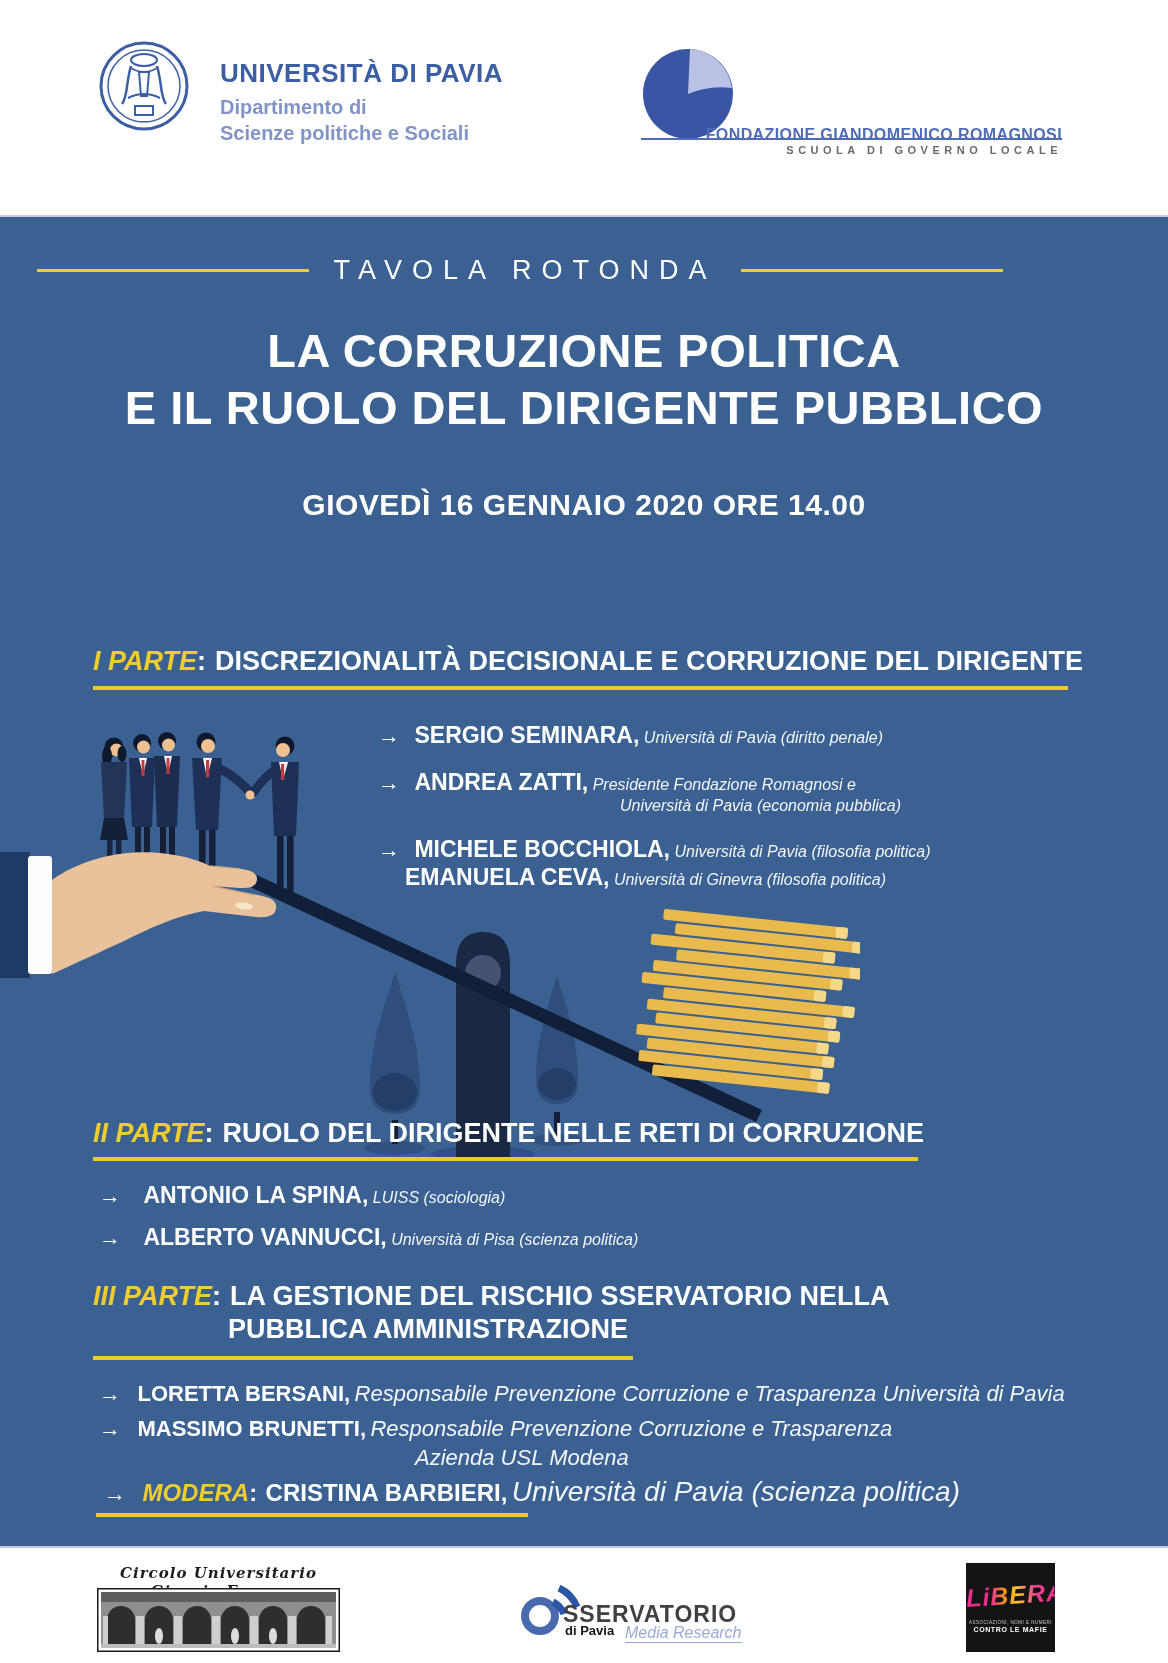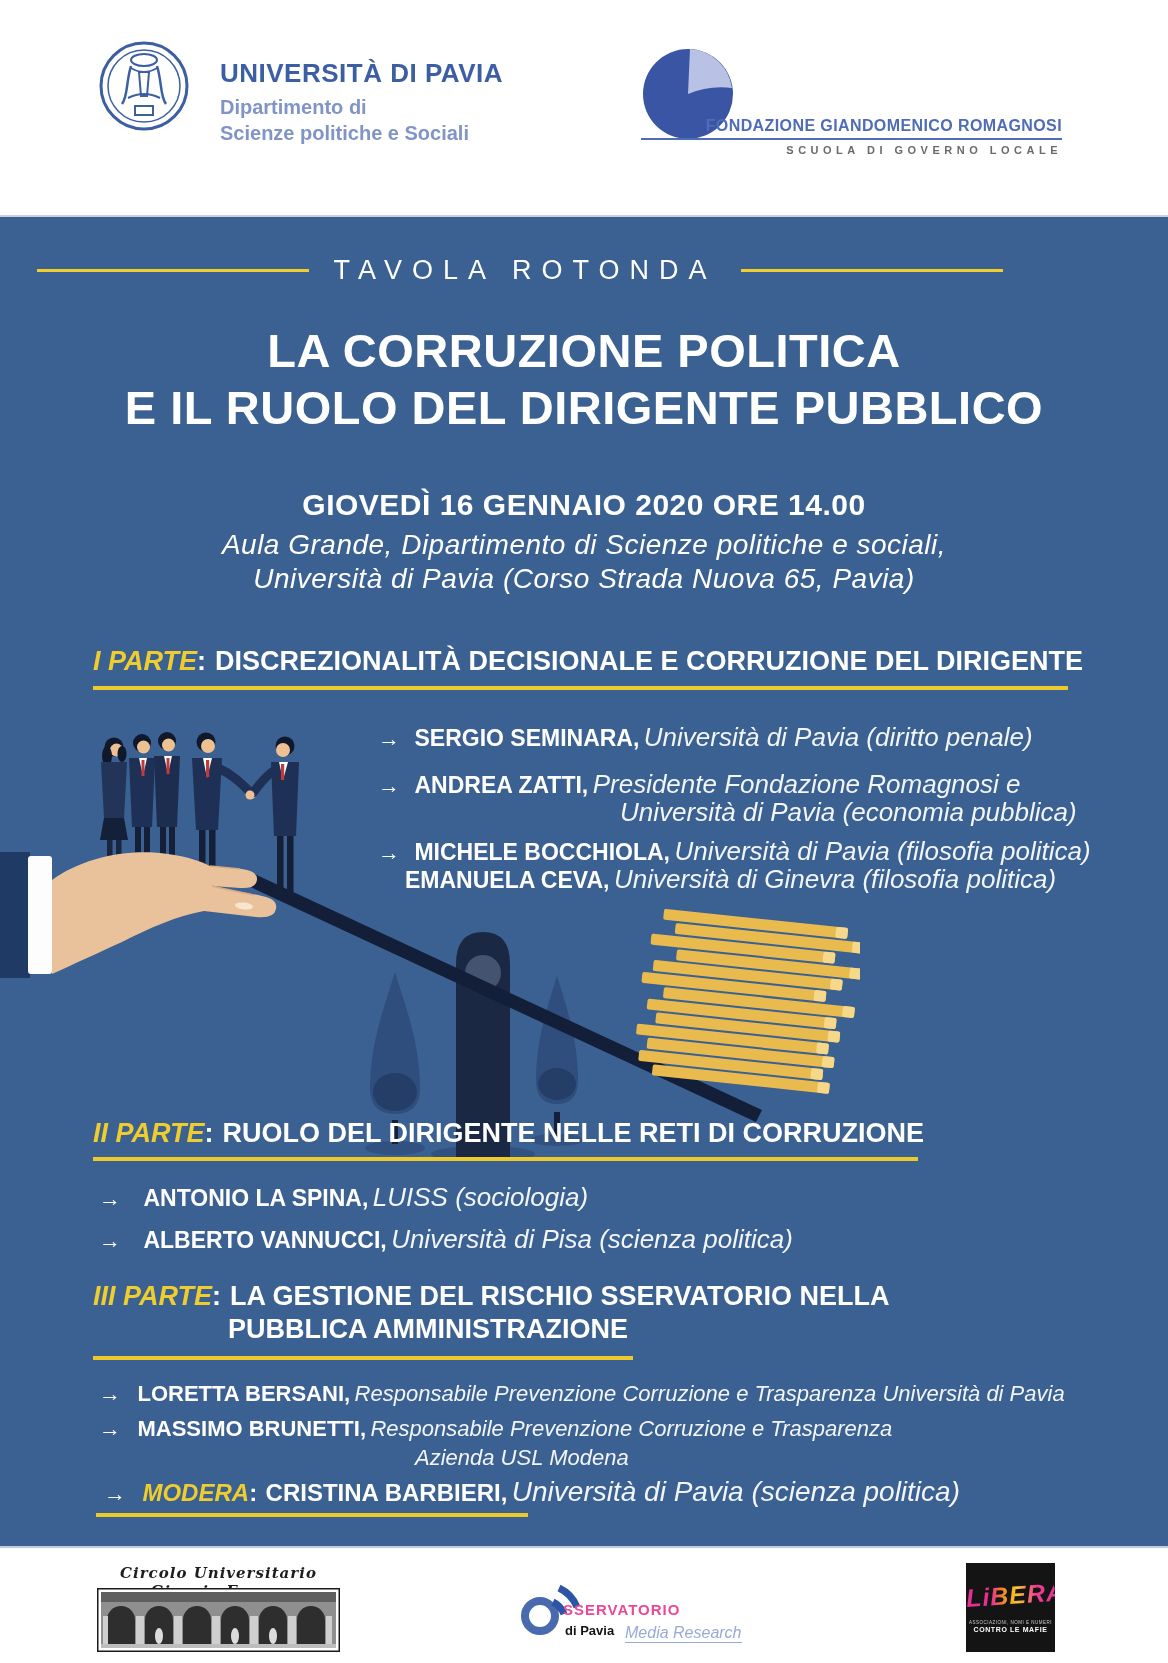--- a/index.html
+++ b/index.html
@@ -21,30 +21,30 @@
               font-size:47px;font-weight:800;line-height:57px;letter-spacing:.5px;}
   .date-line{top:488px;left:0;width:1168px;text-align:center;color:#ffffff;font-size:30px;font-weight:800;letter-spacing:.5px;}
   .venue{top:528px;left:0;width:1168px;text-align:center;color:#ffffff;font-size:28px;font-style:italic;font-weight:300;line-height:34px;letter-spacing:.5px;}
   .sec-head{color:#ffffff;font-size:27px;font-weight:800;white-space:nowrap;}
   .sec-label{color:#f0cd2e;font-style:italic;font-weight:800;}
   .sec-colon{color:#ffffff;font-weight:800;margin-right:9px;}
   .yellow-rule{height:3.5px;background:#edc92c;}
   .spk-row{white-space:nowrap;color:#ffffff;}
   .spk-arrow{color:#ffffff;font-size:22px;font-weight:300;}
   .spk-name{font-weight:800;font-size:23px;color:#ffffff;}
-  .spk-desc{font-style:italic;font-weight:300;font-size:26px;color:#f2f5fa;}
+  .spk-desc{font-style:italic;font-weight:300;font-size:16px;color:#f2f5fa;}
   .spk-sm .spk-name{font-size:22px;}
   .spk-sm .spk-desc{font-size:22px;}
   .modera-label{color:#f0cd2e;font-style:italic;font-weight:800;font-size:24px;}
   .modera-name{color:#ffffff;font-weight:800;font-size:24px;}
   .modera-desc{color:#f2f5fa;font-style:italic;font-weight:300;font-size:28px;}
   
   .circolo-script{font-family:"DejaVu Serif", serif;font-style:italic;font-weight:bold;
                   font-size:15px;color:#1d1d1d;text-align:center;letter-spacing:1px;}
-  .oss-rest{font-size:15px;font-weight:800;color:#ec4899;letter-spacing:1px;}
+  .oss-rest{font-size:23px;font-weight:800;color:#404040;letter-spacing:1px;}
   .oss-dipavia{font-size:13px;font-weight:800;color:#141414;}
   .oss-media{font-size:16px;font-style:italic;color:#9aaad6;border-bottom:1px solid #9aaad6;}
   .libera-box{width:89px;height:89px;background:#141414;overflow:hidden;}
   .libera-word{display:block;text-align:center;margin-top:18px;transform:rotate(-4deg);
                font-size:25px;font-weight:800;font-style:italic;letter-spacing:1px;
                color:#e6308f;
                background:linear-gradient(90deg,#e6308f 0%,#e6308f 28%,#f39c12 45%,#f7c531 58%,#ef3f8f 78%,#e6308f 100%);
                -webkit-background-clip:text;background-clip:text;-webkit-text-fill-color:transparent;}
   .libera-tag1{display:block;text-align:center;color:#cfcfcf;font-size:4.5px;letter-spacing:.5px;margin-top:10px;}
   .libera-tag2{display:block;text-align:center;color:#ffffff;font-size:7px;font-weight:bold;letter-spacing:.6px;margin-top:1px;}
@@ -68,42 +68,38 @@
   <div class="abs unipv-name" style="left:220px;top:58px;">UNIVERSITÀ DI PAVIA</div>
   <div class="abs unipv-dept" style="left:220px;top:94px;">Dipartimento di</div>
   <div class="abs unipv-dept" style="left:220px;top:120px;">Scienze politiche e Sociali</div>
 
   <div class="abs" style="left:641px;top:47px;width:94px;height:94px;">
     <svg width="94" height="94" viewBox="0 0 94 94">
       <circle cx="47" cy="47" r="45" fill="#3a55a4"></circle>
       <path d="M47,47 L49,2 A45,45 0 0 1 91,41 Q68,38 47,47 Z" fill="#b9c2e4"></path>
     </svg>
   </div>
-  <div class="abs rom-name" style="left:695px;top:117px;width:367px;">FONDAZIONE GIANDOMENICO ROMAGNOSI</div>
+  <div class="abs rom-name" style="left:695px;top:126px;width:367px;">FONDAZIONE GIANDOMENICO ROMAGNOSI</div>
   <div class="abs rom-line" style="left:641px;top:138px;width:421px;"></div>
   <div class="abs rom-sub" style="left:695px;top:144px;width:367px;">SCUOLA DI GOVERNO LOCALE</div>
 
   <div class="abs blue-band"></div>
 
   <div class="abs kicker-row">
     <div class="kicker-line" style="width:272px;"></div>
     <div class="kicker-text">TAVOLA ROTONDA</div>
     <div class="kicker-line" style="width:262px;"></div>
   </div>
 
   <div class="abs main-title">
     <div>LA CORRUZIONE POLITICA</div>
     <div>E IL RUOLO DEL DIRIGENTE PUBBLICO</div>
   </div>
 
   <div class="abs date-line">GIOVEDÌ 16 GENNAIO 2020 ORE 14.00</div>
-  <div class="abs venue">
-    <div>Aula Grande, Dipartimento di Scienze politiche e sociali,</div>
-    <div>Università di Pavia (Corso Strada Nuova 65, Pavia)</div>
-  </div>
 
   <div class="abs sec-head" style="left:93px;top:646px;">
     <span class="sec-label">I PARTE</span><span class="sec-colon">:</span><span>DISCREZIONALITÀ DECISIONALE E CORRUZIONE DEL DIRIGENTE</span>
   </div>
   <div class="abs yellow-rule" style="left:93px;top:686px;width:975px;"></div>
 
   <div class="abs spk-row" style="left:378px;top:722px;">
     <span class="spk-arrow">→</span>
     <span class="spk-name" style="margin-left:10px;">SERGIO SEMINARA,</span>
     <span class="spk-desc">Università di Pavia (diritto penale)</span>

